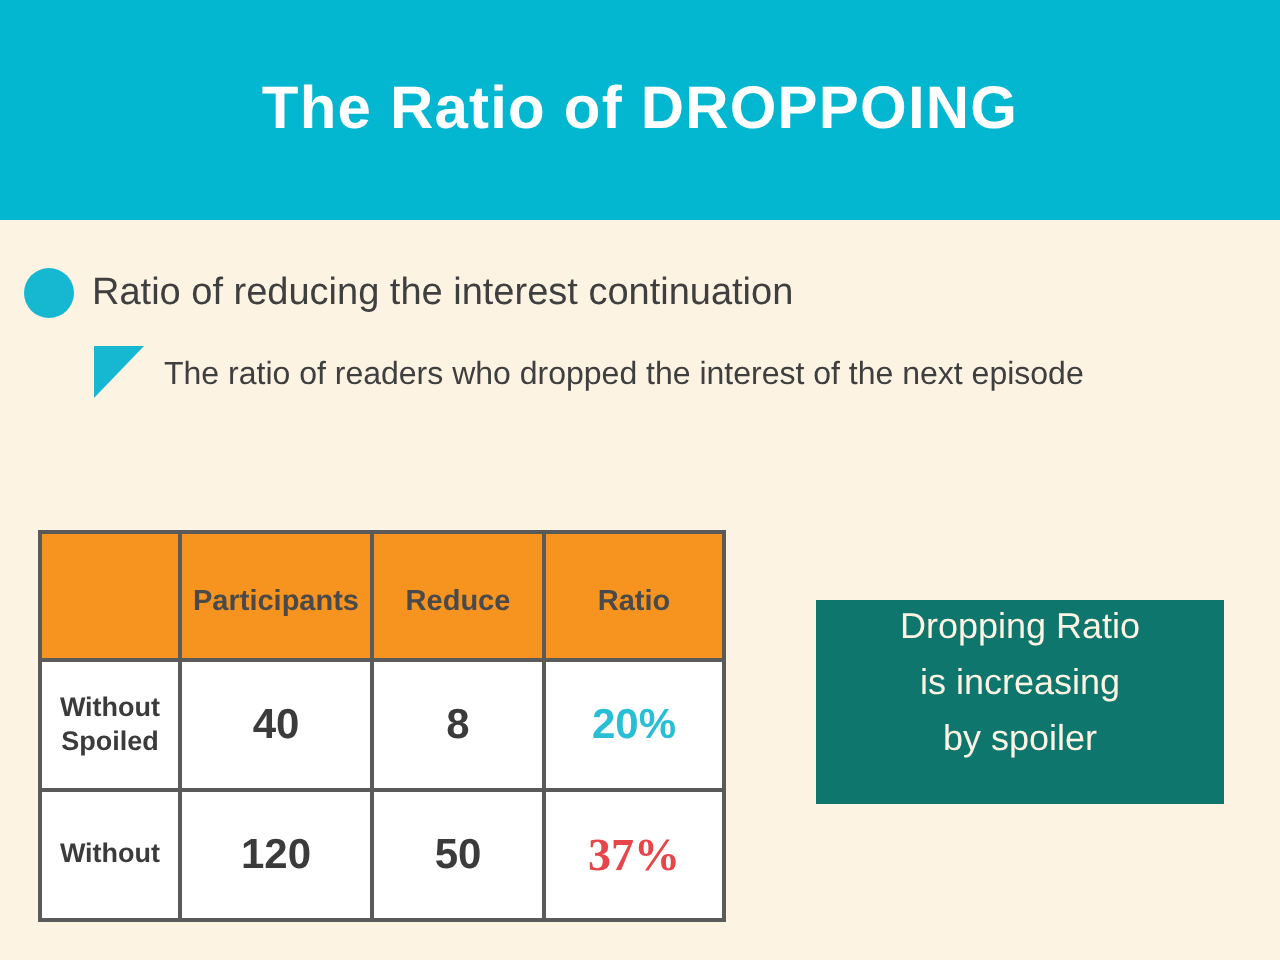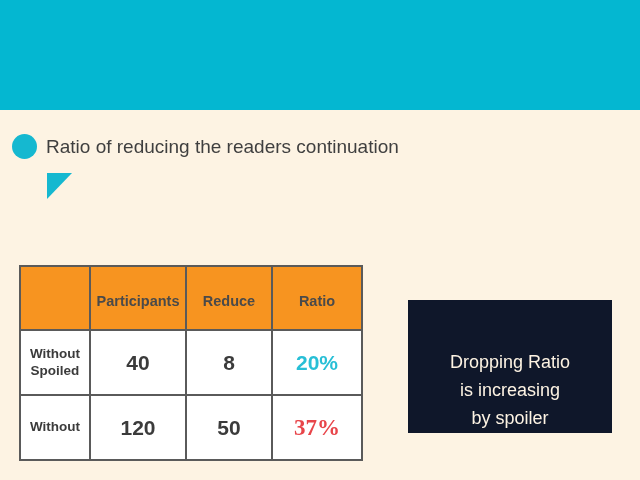--- a/index.html
+++ b/index.html
@@ -147,52 +147,54 @@
     color: #E8454A;
     font-family: Liberation Serif, serif;
   }
 
   
   #callout-box {
     position: absolute;
     left: 408px;
     top: 300px;
     width: 204px;
-    height: 133px;
-    background: #0f172a;
-    display: flex;
-    align-items: flex-end;
+    height: 102px;
+    background: #0f766e;
+    display: flex;
+    align-items: flex-start;
     justify-content: center;
   }
   #callout-text {
     color: #FDF3E3;
     font-size: 18px;
     line-height: 1.55;
     text-align: center;
     white-space: pre-line;
   }
 </style>
 </head>
 <body>
 
 <div id="slide">
 
   <div id="title-banner"></div>
+  <div id="title-text">The Ratio of DROPPOING</div>
 
   <div id="bullet-level1">
     <span id="bullet-circle-icon"></span>
-    <span id="bullet-level1-text">Ratio of reducing the readers continuation</span>
+    <span id="bullet-level1-text">Ratio of reducing the interest continuation</span>
   </div>
 
   <div id="bullet-level2">
     <span id="bullet-triangle-icon">
       <svg width="25" height="26" viewBox="0 0 25 26" xmlns="http://www.w3.org/2000/svg">
         <polygon points="0,0 25,0 0,26" fill="#15B8D0"></polygon>
       </svg>
     </span>
+    <span id="bullet-level2-text">The ratio of readers who dropped the interest of the next episode</span>
   </div>
 
   <table id="ratio-table">
     <thead>
       <tr>
         <th class="corner-cell col-label"></th>
         <th class="col-participants">Participants</th>
         <th class="col-reduce">Reduce</th>
         <th class="col-ratio">Ratio</th>
       </tr>

